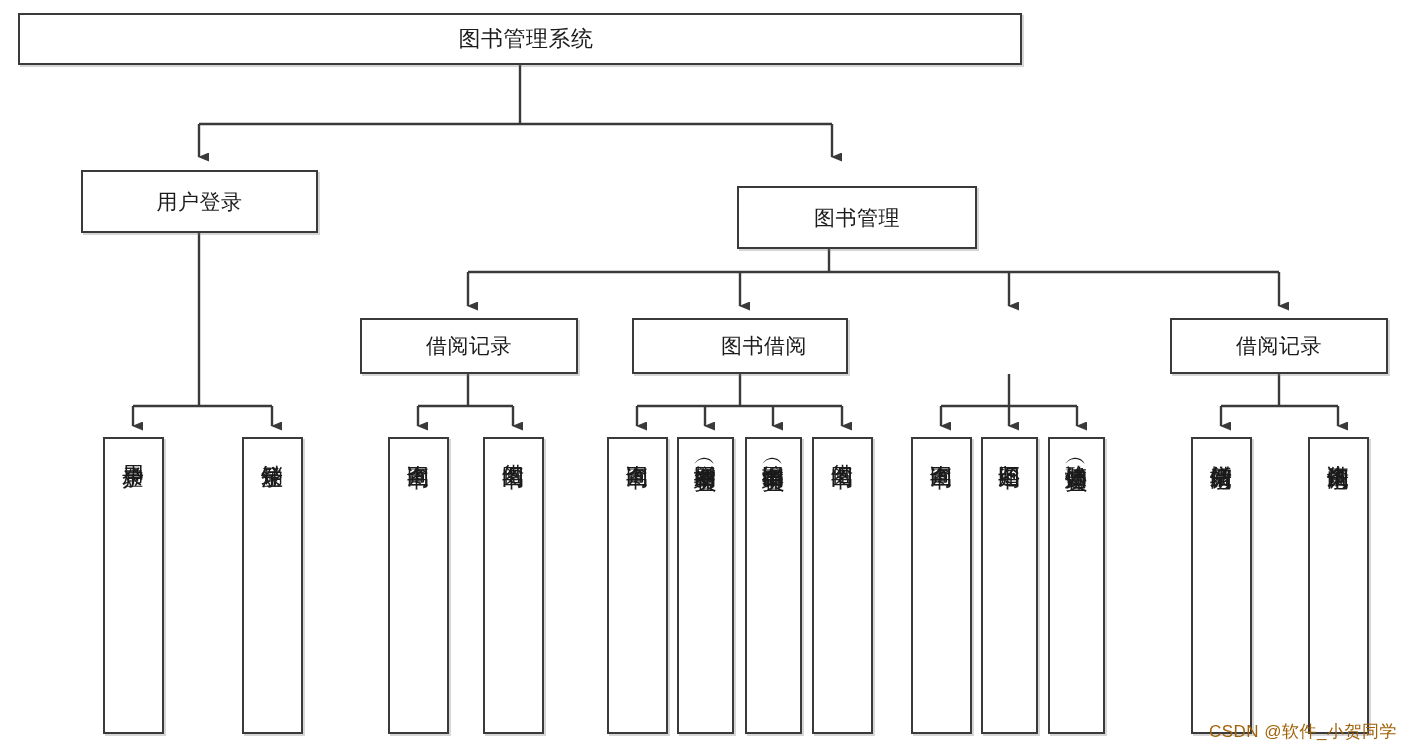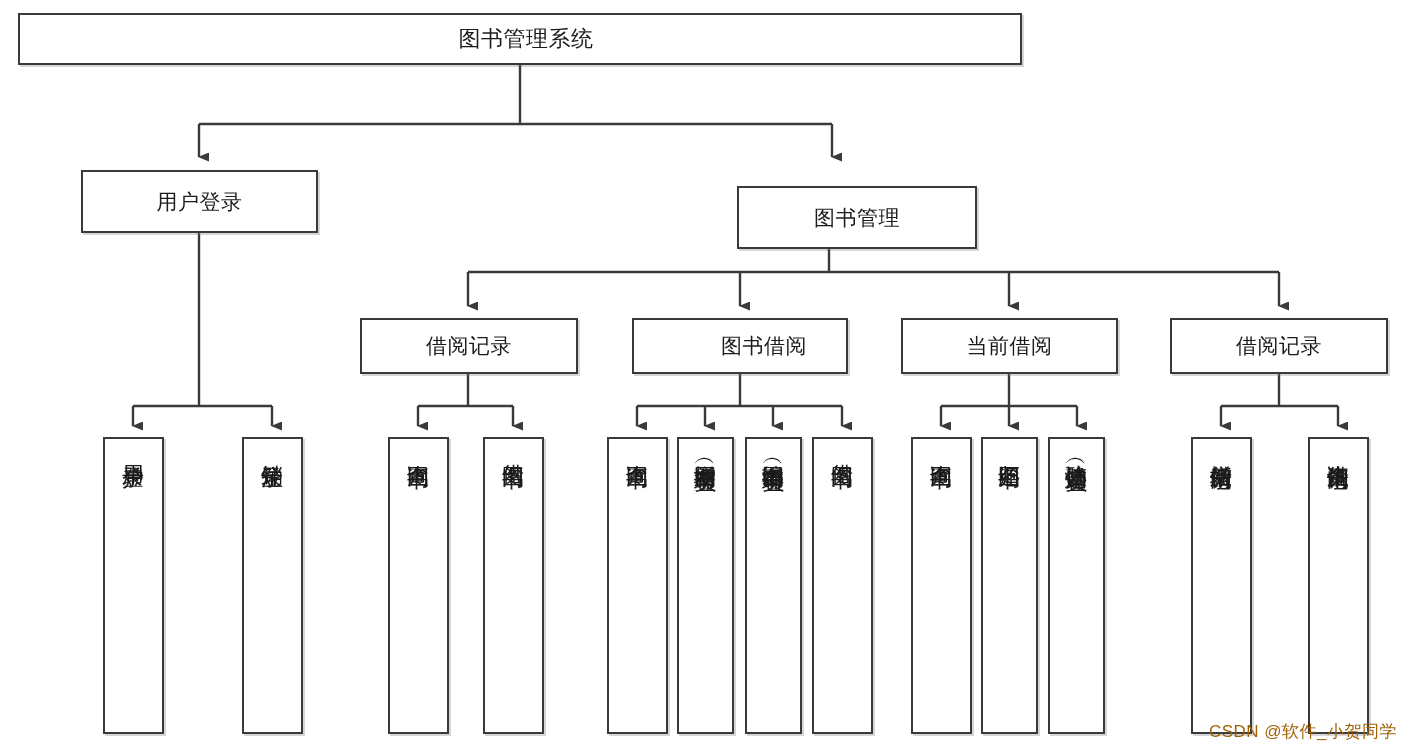--- a/index.html
+++ b/index.html
@@ -142,23 +142,20 @@
   </div>
 
   <div class="node horiz" style="left:360px; top:318px; width:218px; height:56px;">
     <span class="lbl">借阅记录</span>
   </div>
 
   <div class="node horiz" style="left:632px; top:318px; width:216px; height:56px;padding-left:48px;">
     <span class="lbl">图书借阅</span>
   </div>
 
-  <div class="node horiz" style="left:901px; top:318px; width:217px; height:56px;">
-    <span class="lbl">当前借阅</span>
-  </div>
 
   <div class="node horiz" style="left:1170px; top:318px; width:218px; height:56px;">
     <span class="lbl">借阅记录</span>
   </div>
 
   <div class="node vert" style="left:103px; top:437px; width:61px; height:297px;">
     <span class="lbl">用户登录</span>
   </div>
 
   <div class="node vert" style="left:242px; top:437px; width:61px; height:297px;">

